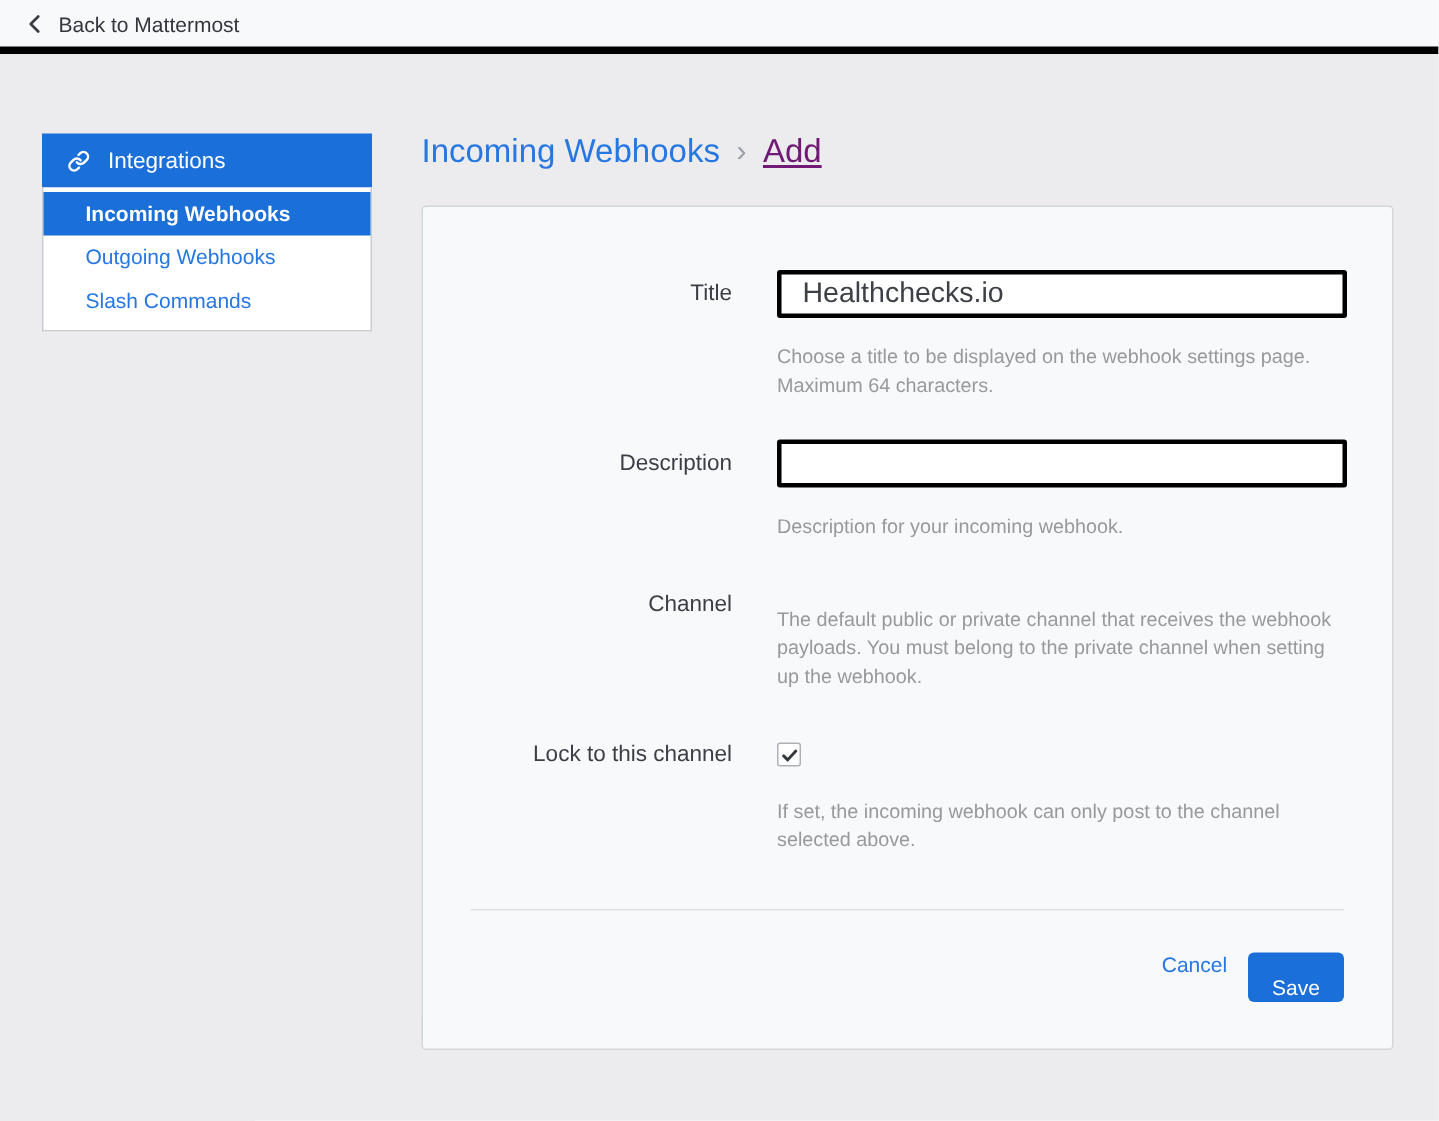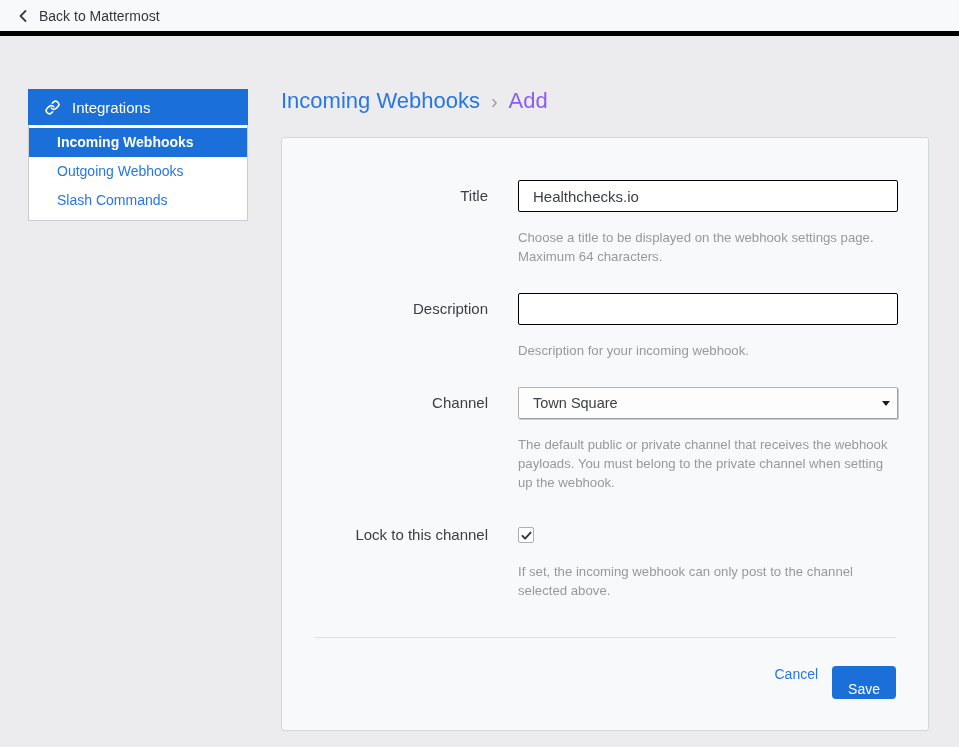--- a/index.html
+++ b/index.html
@@ -74,21 +74,21 @@
     width: 648px;
   }
   .breadcrumb {
     font-size: 22px;
     line-height: 30px;
     display: flex;
     align-items: center;
   }
   .breadcrumb .crumb-link { color: #2677e2; cursor: pointer; text-decoration: none; }
   .breadcrumb .crumb-sep { color: #9a9ea6; font-size: 20px; margin: 0 11px; }
-  .breadcrumb .crumb-current { color: #8b5cf6; }
+  .breadcrumb .crumb-current { color: #701a75; text-decoration: underline; }
 
   
   .card {
     margin-top: 21px;
     width: 648px;
     background: #f8f9fa;
     border: 1px solid #d4d7da;
     border-radius: 3px;
     padding: 42px 32px 0 32px;
   }
@@ -100,25 +100,25 @@
     font-size: 15px;
     color: #3b3e45;
     line-height: 32px;
     flex: none;
   }
   .control-col { width: 380px; flex: none; }
   .text-input {
     width: 380px;
     height: 32px;
     background: #ffffff;
-    border: 1px solid #000000;
+    border: 3px solid #000000;
     border-radius: 2px;
     padding: 0 14px;
     font-family: "Liberation Sans", sans-serif;
-    font-size: 15px;
+    font-size: 19px;
     color: #3d4046;
     outline: none;
   }
   .help {
     margin-top: 16px;
     font-size: 13.2px;
     line-height: 19px;
     color: #97999d;
   }
   .row-gap { height: 27px; }
@@ -248,24 +248,20 @@
       <div class="control-col">
         <input class="text-input" type="text" value="" style="">
         <div class="help">Description for your incoming webhook.</div>
       </div>
     </div>
     <div class="row-gap"></div>
 
     <div class="form-row">
       <div class="label-col">Channel</div>
       <div class="control-col">
-        <div class="select-box">
-          <span>Town Square</span>
-          <span class="select-caret"></span>
-        </div>
         <div class="help">The default public or private channel that receives the webhook payloads. You must belong to the private channel when setting up the webhook.</div>
       </div>
     </div>
     <div class="row-gap"></div>
 
     <div class="form-row">
       <div class="label-col">Lock to this channel</div>
       <div class="control-col">
         <span class="checkbox">
           <svg width="13" height="13" viewBox="0 0 16 16">

